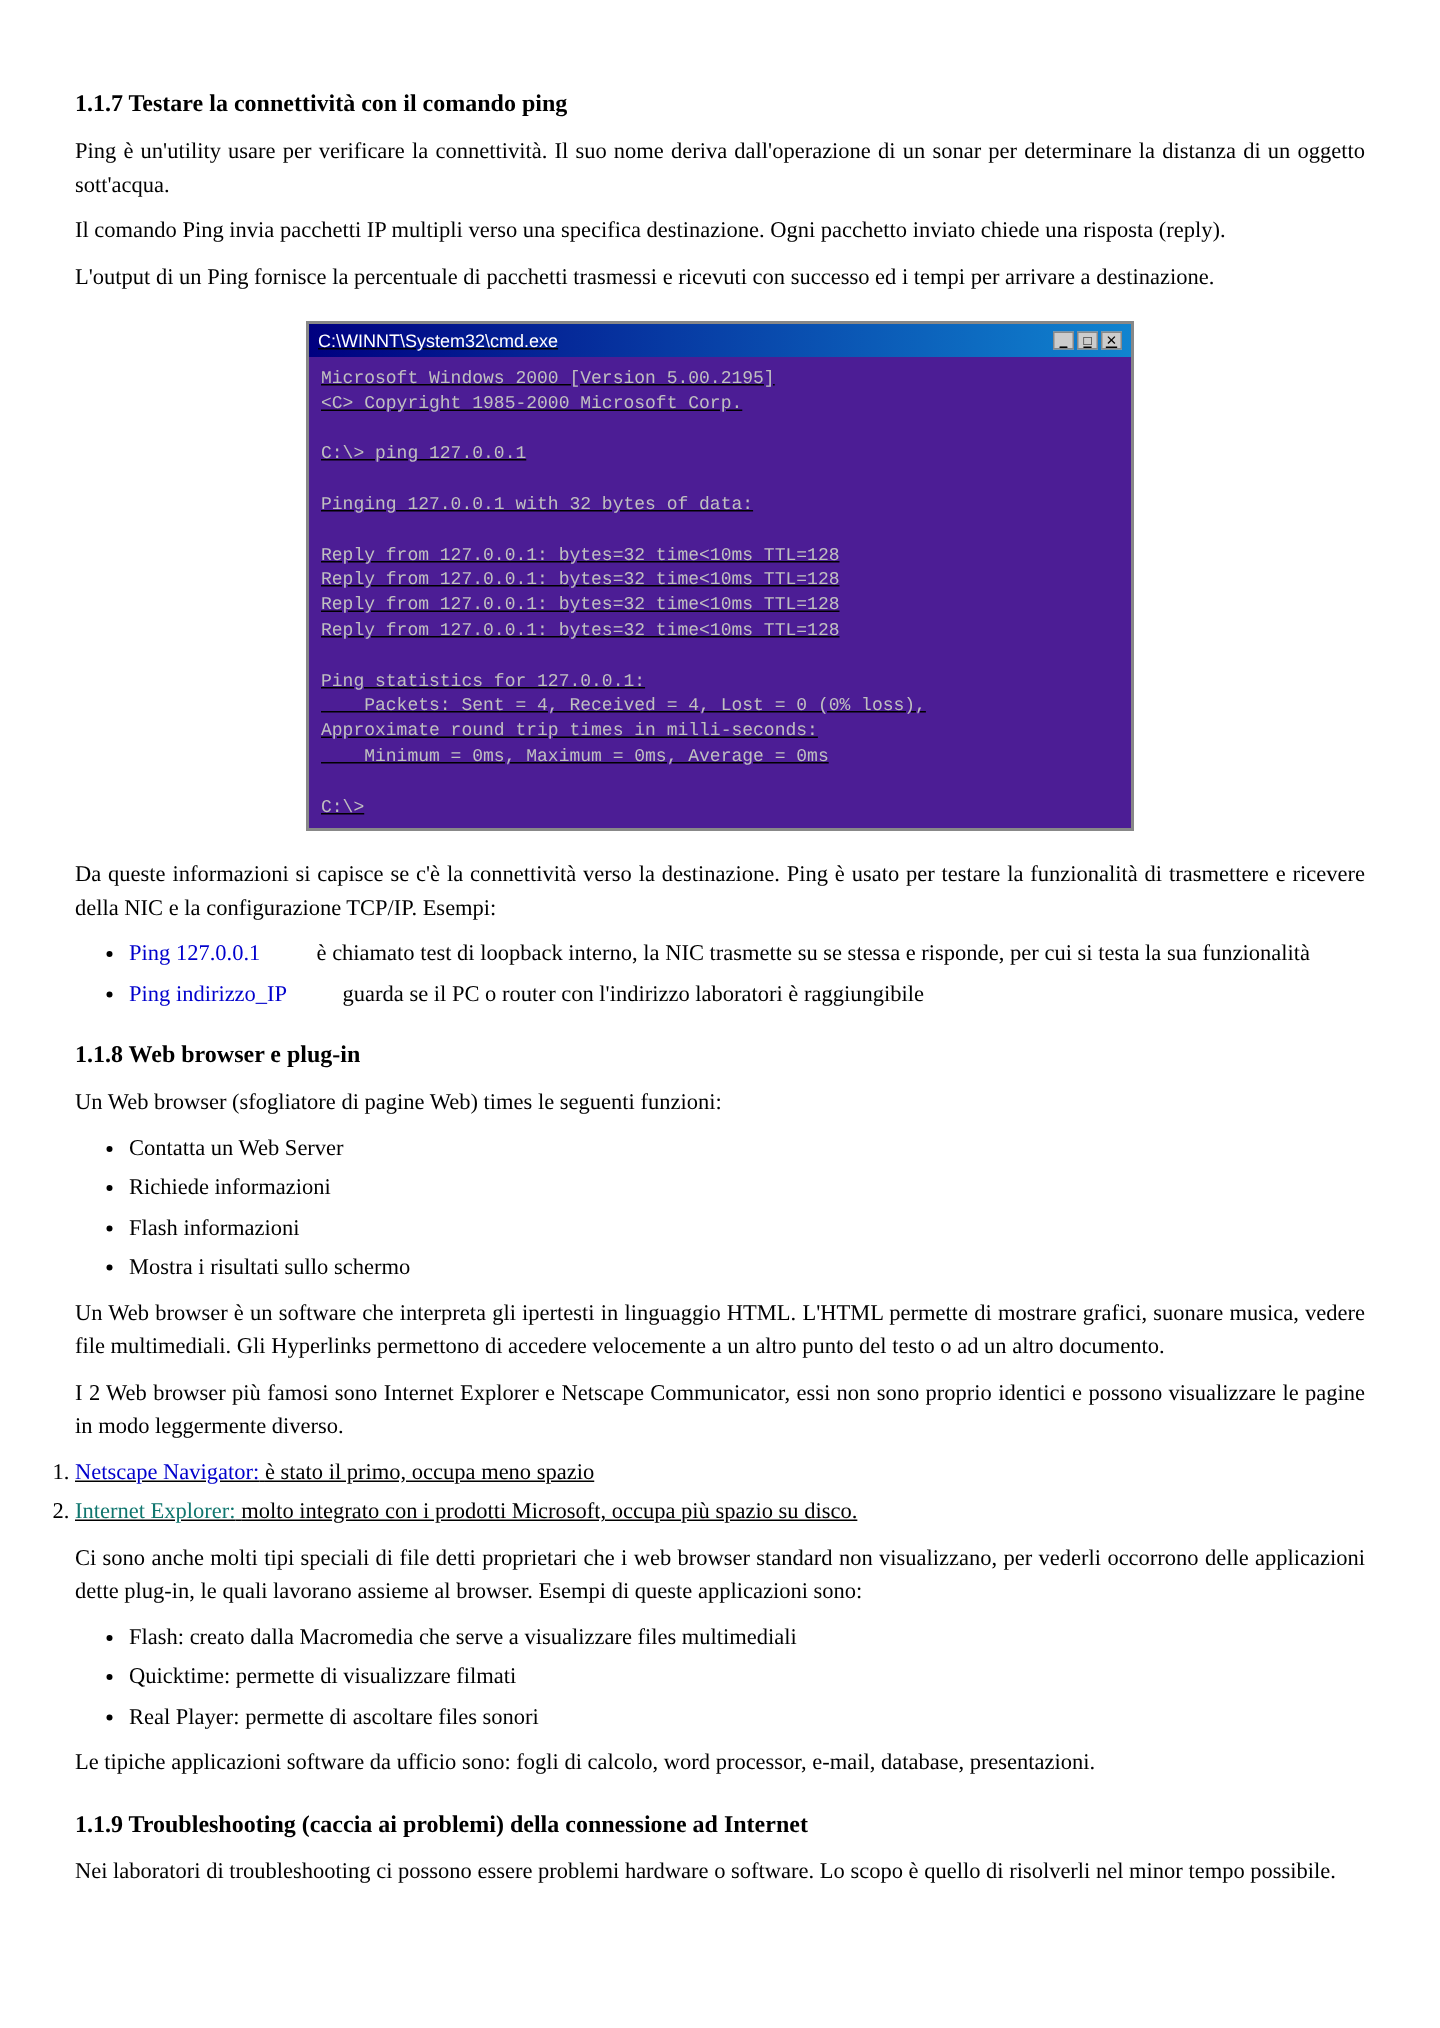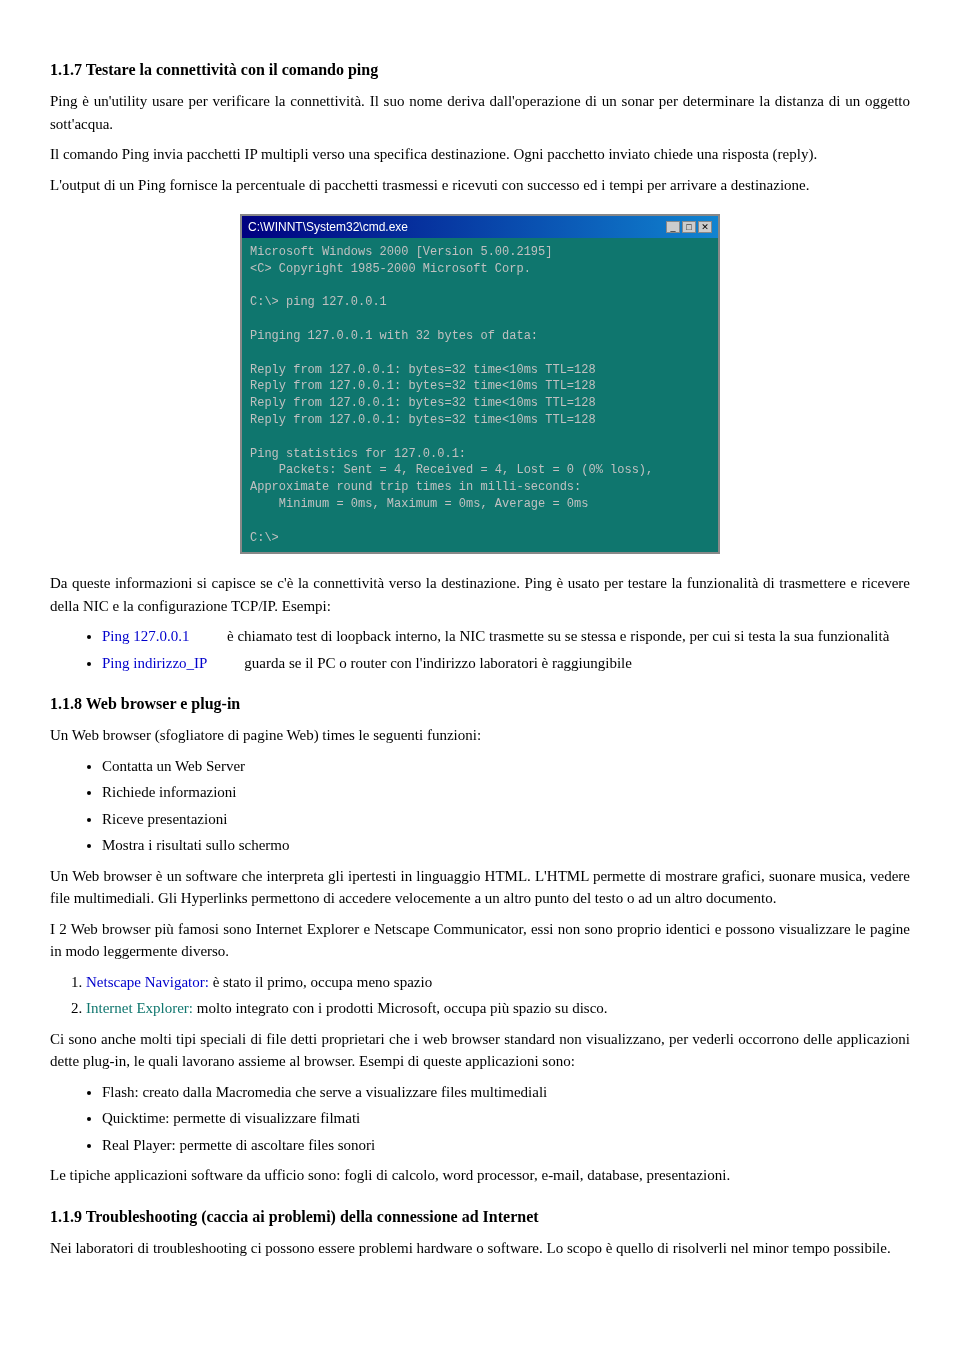--- a/index.html
+++ b/index.html
@@ -18,23 +18,24 @@
       margin-bottom: 8px;
       margin-top: 18px;
     }
     p {
       margin-bottom: 8px;
       text-align: justify;
     }
     .cmd-window {
       border: 2px solid #888;
       margin: 18px auto;
-      width: 480px;
+      width: 552px;
       font-family: 'Courier New', Courier, monospace;
       font-size: 12px;
+      text-decoration: underline;
     }
     .cmd-titlebar {
       background: linear-gradient(to right, #000080, #1084d0);
       color: #fff;
       padding: 2px 6px;
       display: flex;
       justify-content: space-between;
       align-items: center;
       font-size: 12px;
       font-family: Arial, sans-serif;
@@ -47,37 +48,37 @@
       background: #ccc;
       border: 1px solid #888;
       width: 14px;
       height: 12px;
       font-size: 9px;
       text-align: center;
       line-height: 10px;
       color: #000;
     }
     .cmd-body {
-      background: #0f766e;
+      background: #4c1d95;
       color: #c0c0c0;
       padding: 6px 8px;
       white-space: pre;
       line-height: 1.4;
     }
     ul {
-      margin-left: 52px;
+      margin-left: 36px;
       margin-bottom: 8px;
     }
     ul li {
       margin-bottom: 4px;
       text-align: justify;
     }
     ol {
-      margin-left: 36px;
       margin-bottom: 8px;
+      text-decoration: underline;
     }
     ol li {
       margin-bottom: 4px;
       text-align: justify;
     }
     .ping-link {
       color: #00c;
     }
     .netscape-link {
       color: #0000cc;
@@ -141,21 +142,21 @@
   </li>
 </ul>
 
 <h2>1.1.8 Web browser e plug-in</h2>
 
 <p>Un Web browser (sfogliatore di pagine Web) times le seguenti funzioni:</p>
 
 <ul>
   <li>Contatta un Web Server</li>
   <li>Richiede informazioni</li>
-  <li>Riceve presentazioni</li>
+  <li>Flash informazioni</li>
   <li>Mostra i risultati sullo schermo</li>
 </ul>
 
 <p>Un Web browser è un software che interpreta gli ipertesti in linguaggio HTML. L'HTML permette di mostrare grafici, suonare musica, vedere file multimediali. Gli Hyperlinks permettono di accedere velocemente a un altro punto del testo o ad un altro documento.</p>
 
 <p>I 2 Web browser più famosi sono Internet Explorer e Netscape Communicator, essi non sono proprio identici e possono visualizzare le pagine in modo leggermente diverso.</p>
 
 <ol>
   <li>
     <span class="netscape-link">Netscape Navigator:</span>

